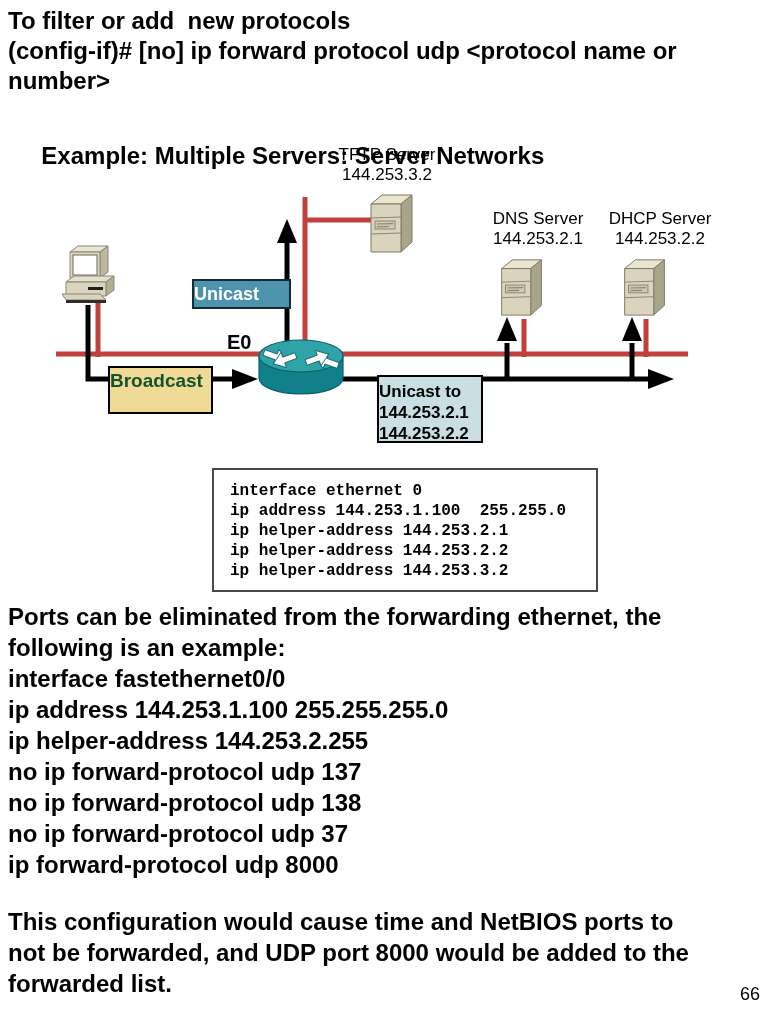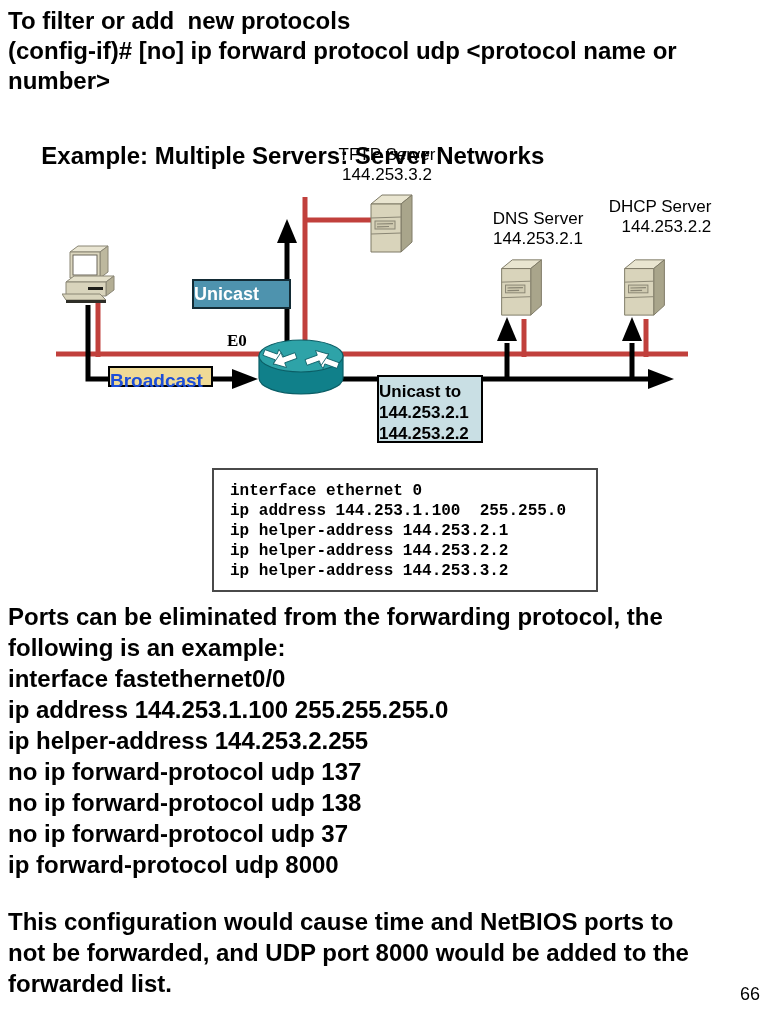--- a/index.html
+++ b/index.html
@@ -11,31 +11,31 @@
   .abs{position:absolute;}
   .hline{font-weight:bold;font-size:24px;line-height:30px;white-space:pre;}
   .bline{font-weight:bold;font-size:24px;line-height:31px;white-space:pre;}
   .example{font-weight:bold;font-size:24px;white-space:pre;}
   .example .ex-label{}
   .diagram{left:0;top:145px;width:768px;height:315px;}
   .node-label{
     position:absolute;font-weight:normal;font-size:17px;line-height:20px;
     text-align:center;transform:translateX(-50%);white-space:nowrap;margin-left:16px;
   }
-  .e0{position:absolute;font-weight:bold;font-size:17px;font-family:Liberation Serif, serif;}
+  .e0{position:absolute;font-weight:bold;font-size:20px;}
   .tagbox{
     position:absolute;font-weight:bold;text-align:left;box-sizing:border-box;
   }
   .unicast-box{
     left:192px;top:134px;width:99px;height:30px;border:2px solid #132b35;
     background:#4e93ae;color:#ffffff;font-size:18px;line-height:26px;
   }
   .broadcast-box{
-    left:108px;top:221px;width:105px;height:21px;border:2px solid #000;
-    background:#efda96;color:#1d4ed8;font-size:19px;line-height:26px;
+    left:108px;top:221px;width:105px;height:48px;border:2px solid #000;
+    background:#efda96;color:#14532d;font-size:19px;line-height:26px;
   }
   .unicast-to-box{
     left:377px;top:230px;width:106px;height:68px;border:2px solid #000;
     background:#c9dfe4;color:#000;font-size:17px;line-height:21px;padding-top:4px;
   }
   .code-box{
     left:212px;top:468px;width:386px;height:124px;border:2px solid #4a4a4a;
     box-sizing:border-box;background:#fff;padding:11px 0 11px 16px;
   }
   .code-line{
@@ -135,21 +135,21 @@
   </svg>
 
   <div class="node-label" style="left:371px;top:0;">
     <div>TFTP Server</div>
     <div>144.253.3.2</div>
   </div>
   <div class="node-label" style="left:522px;top:64px;">
     <div>DNS Server</div>
     <div>144.253.2.1</div>
   </div>
-  <div class="node-label" style="left:644px;top:52px;text-align:right;">
+  <div class="node-label" style="left:644px;top:64px;">
     <div>DHCP Server</div>
     <div>144.253.2.2</div>
   </div>
   <div class="e0" style="left:227px;top:186px;">E0</div>
 
   <div class="tagbox unicast-box">
     <span>Unicast</span>
   </div>
   <div class="tagbox broadcast-box">
     <span>Broadcast</span>
@@ -163,21 +163,21 @@
 
 <div class="abs code-box">
   <div class="code-line">interface ethernet 0</div>
   <div class="code-line">ip address 144.253.1.100  255.255.0</div>
   <div class="code-line">ip helper-address 144.253.2.1</div>
   <div class="code-line">ip helper-address 144.253.2.2</div>
   <div class="code-line">ip helper-address 144.253.3.2</div>
 </div>
 
 <div class="abs" style="left:8px;top:601px;">
-  <div class="bline">Ports can be eliminated from the forwarding protocol, the</div>
+  <div class="bline">Ports can be eliminated from the forwarding ethernet, the</div>
   <div class="bline">following is an example:</div>
   <div class="bline">interface fastethernet0/0</div>
   <div class="bline">ip address 144.253.1.100 255.255.255.0</div>
   <div class="bline">ip helper-address 144.253.2.255</div>
   <div class="bline">no ip forward-protocol udp 137</div>
   <div class="bline">no ip forward-protocol udp 138</div>
   <div class="bline">no ip forward-protocol udp 37</div>
   <div class="bline">ip forward-protocol udp 8000</div>
 </div>
 

